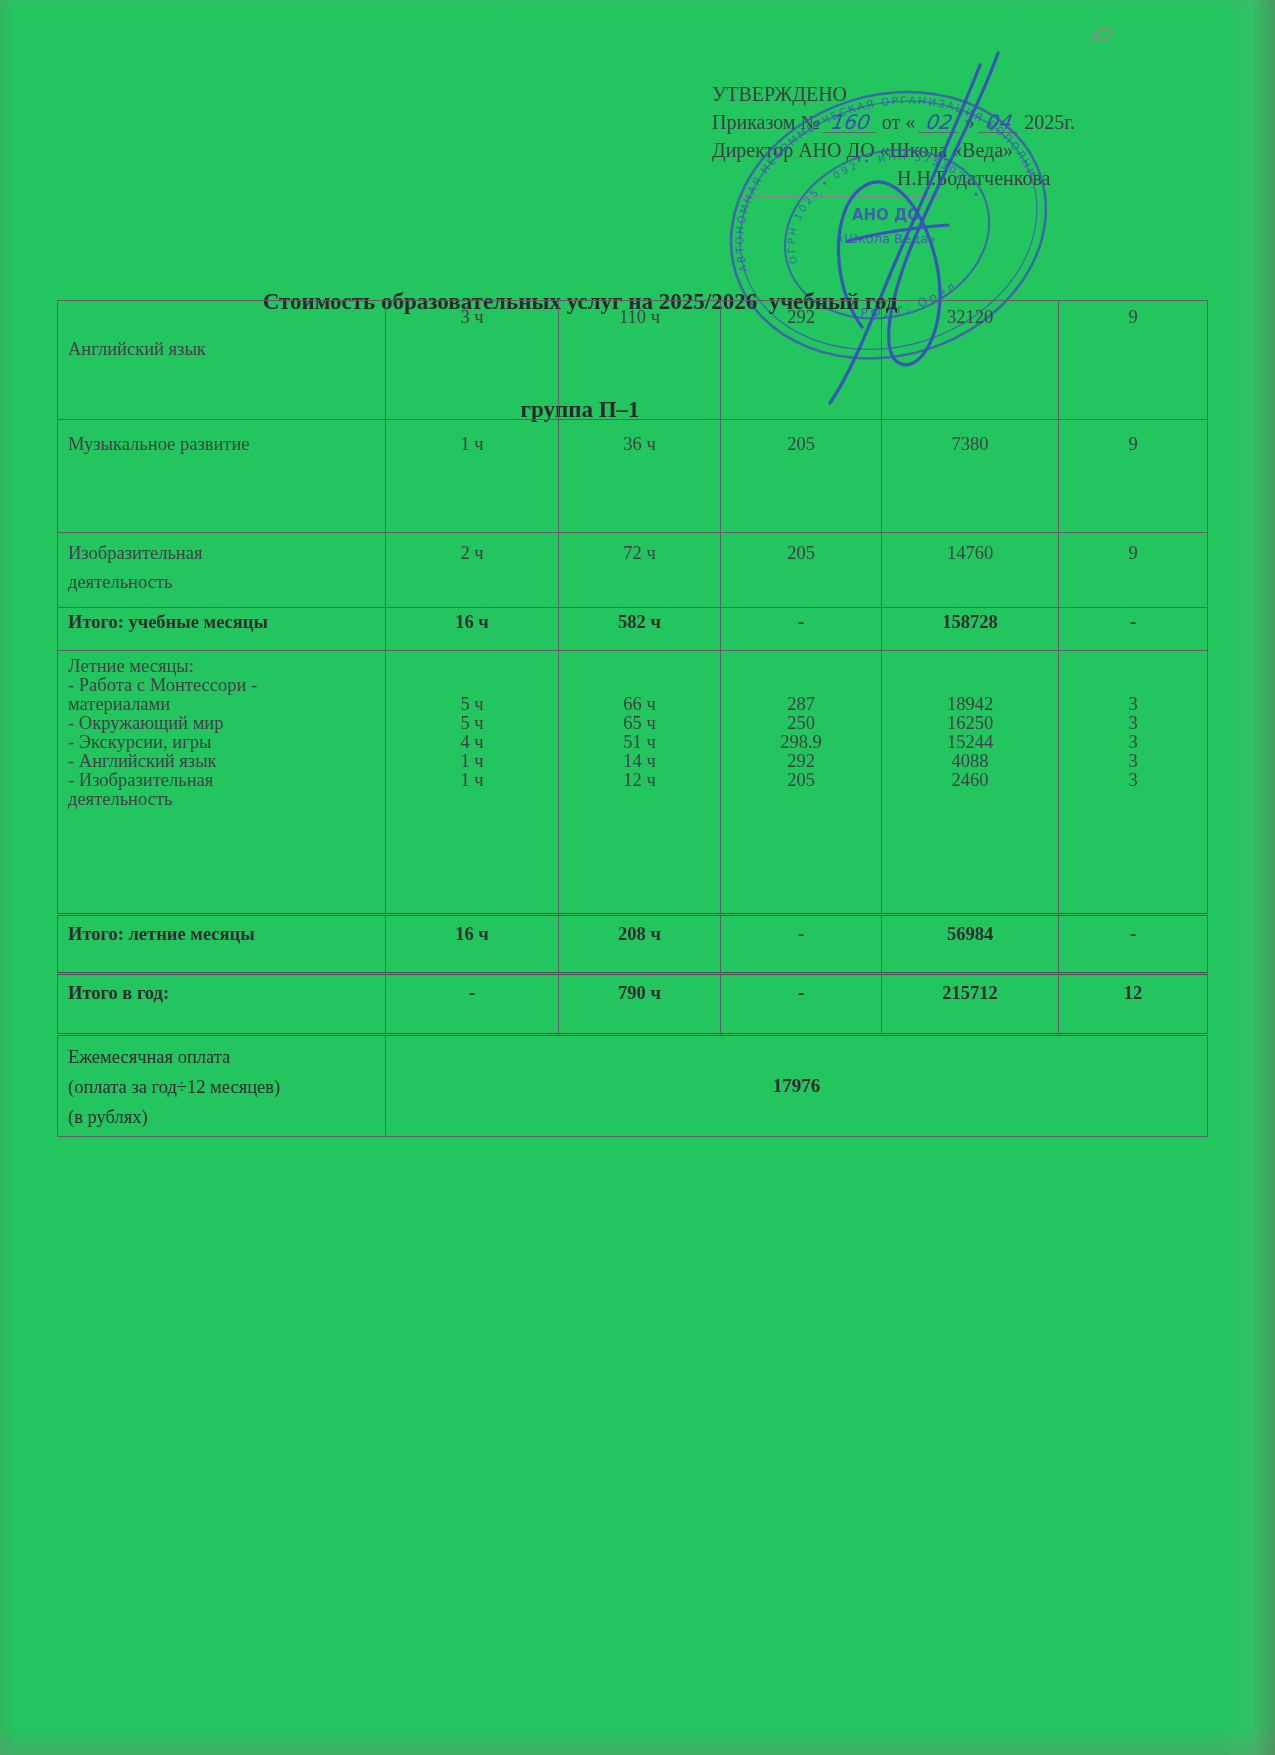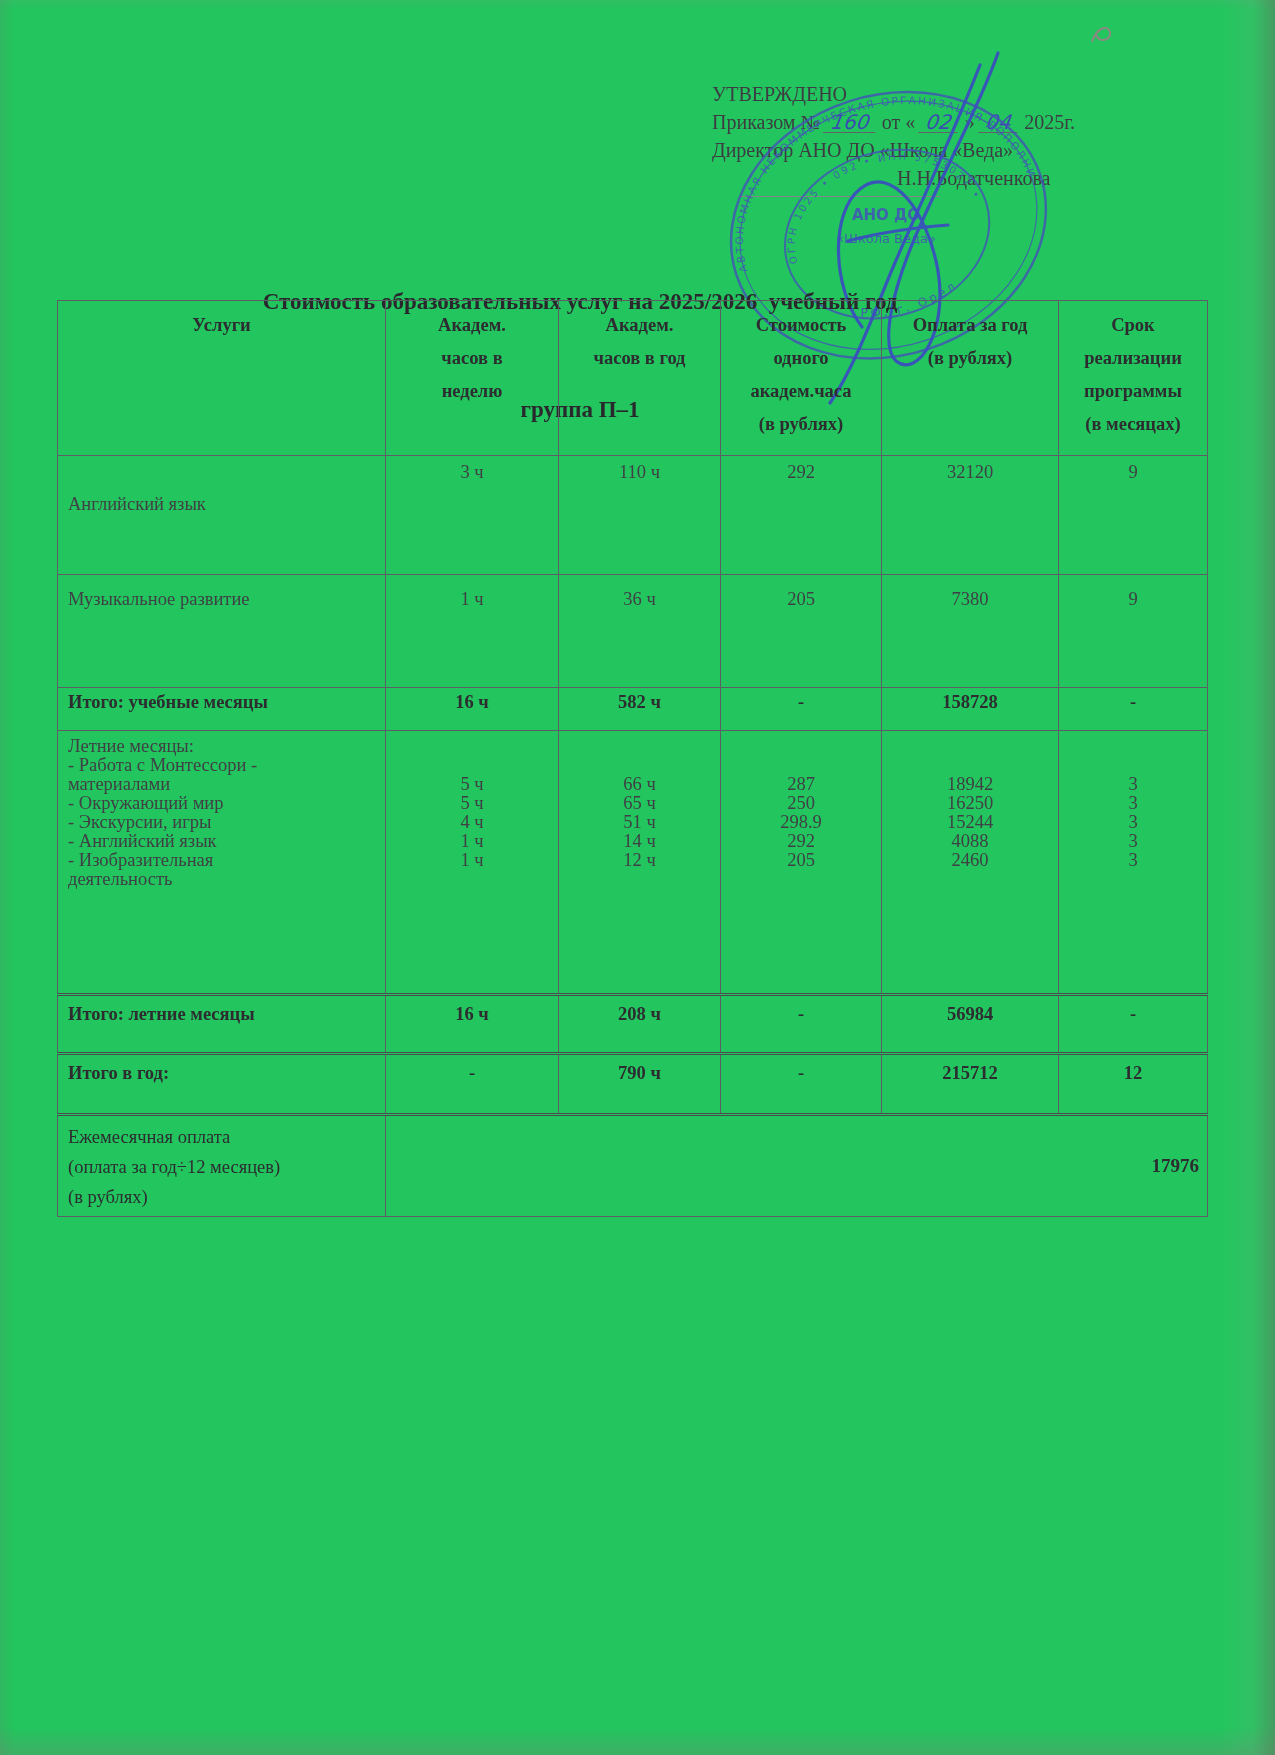--- a/index.html
+++ b/index.html
@@ -70,21 +70,21 @@
   tr.r1 td { height:288px; line-height:30.5px; padding-top:8px; }
   tr.r2 td { height:76px; padding-top:6px; }
   tr.r2 td.svc { padding-top:38px; }
   tr.r3 td { height:94px; padding-top:14px; }
   tr.r4 td { height:64px; line-height:29px; padding-top:6px; }
   tr.total td { font-weight:bold; color:#2c2c31; height:34px; padding-top:4px; }
   tr.r6 td { height:252px; line-height:19px; padding-top:6px; }
   tr.r7 td, tr.r8 td { border-top:3px double #4a4a50; font-weight:bold; color:#2c2c31; }
   tr.r7 td { height:44px; padding-top:8px; }
   tr.r8 td { height:46px; padding-top:8px; }
-  tr.r9 td { border-top:3px double #4a4a50; height:90px;text-align:right; }
+  tr.r9 td { border-top:3px double #4a4a50; height:90px; }
   tr.r9 td.svc { font-weight:normal; color:#2c2c31; line-height:30px; padding-top:6px; }
   tr.r9 td.merged { vertical-align:middle; font-weight:bold; color:#2c2c31; font-size:19px; }
 </style>
 </head>
 <body>
 
 <div class="page">
 
   <div class="approval">
     <div class="row">УТВЕРЖДЕНО</div>
@@ -149,52 +149,43 @@
   <table class="price">
     <colgroup>
       <col style="width:328px">
         <col style="width:173px">
         <col style="width:162px">
       <col style="width:161px">
         <col style="width:177px">
         <col style="width:149px">
     </colgroup>
     <tbody>
-        <tr>
-      <th>Услуги</th>
-      <th>Академ.
-часов в
-неделю</th>
-      <th>Академ.
-часов в год</th>
-      <th>Стоимость
-одного
-академ.часа
-(в рублях)</th>
-      <th>Оплата за год
-(в рублях)</th>
-      <th>Срок
-реализации
-программы
-(в месяцах)</th>
-    </tr>
     <tr class="r2">
       <td class="svc">Английский язык</td>
       <td>3 ч</td>
       <td>110 ч</td>
       <td>292</td>
       <td>32120</td>
       <td>9</td>
     </tr>
     <tr class="r3">
       <td class="svc">Музыкальное развитие</td>
       <td>1 ч</td>
       <td>36 ч</td>
       <td>205</td>
       <td>7380</td>
+      <td>9</td>
+    </tr>
+    <tr class="r4">
+      <td class="svc">Изобразительная
+деятельность</td>
+      <td>2 ч</td>
+      <td>72 ч</td>
+      <td>205</td>
+      <td>14760</td>
       <td>9</td>
     </tr>
     <tr class="total">
       <td class="svc">Итого: учебные месяцы</td>
       <td>16 ч</td>
       <td>582 ч</td>
       <td>-</td>
       <td>158728</td>
       <td>-</td>
     </tr>

